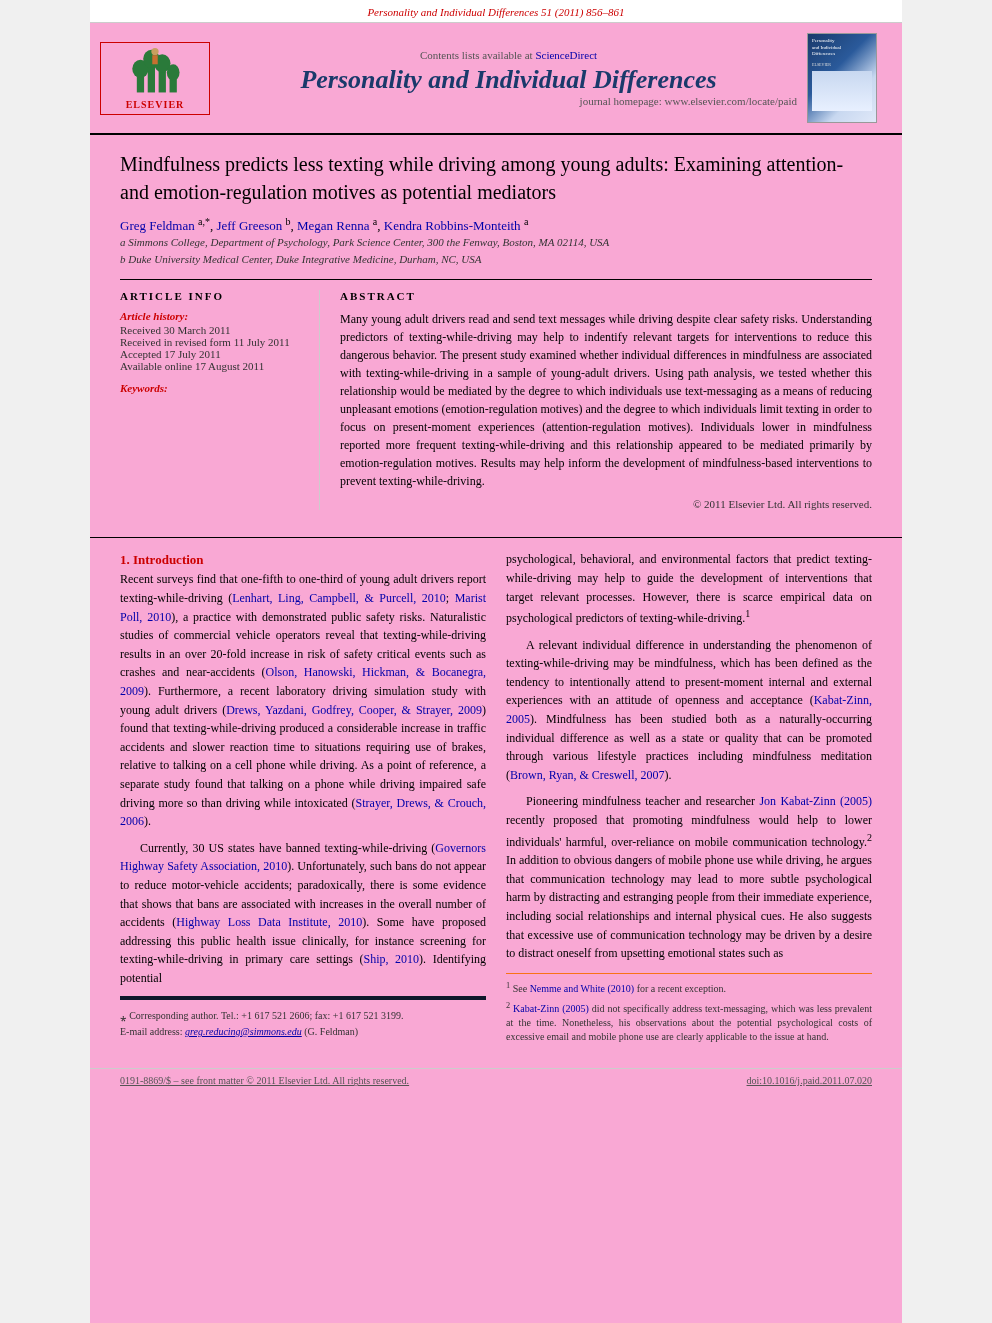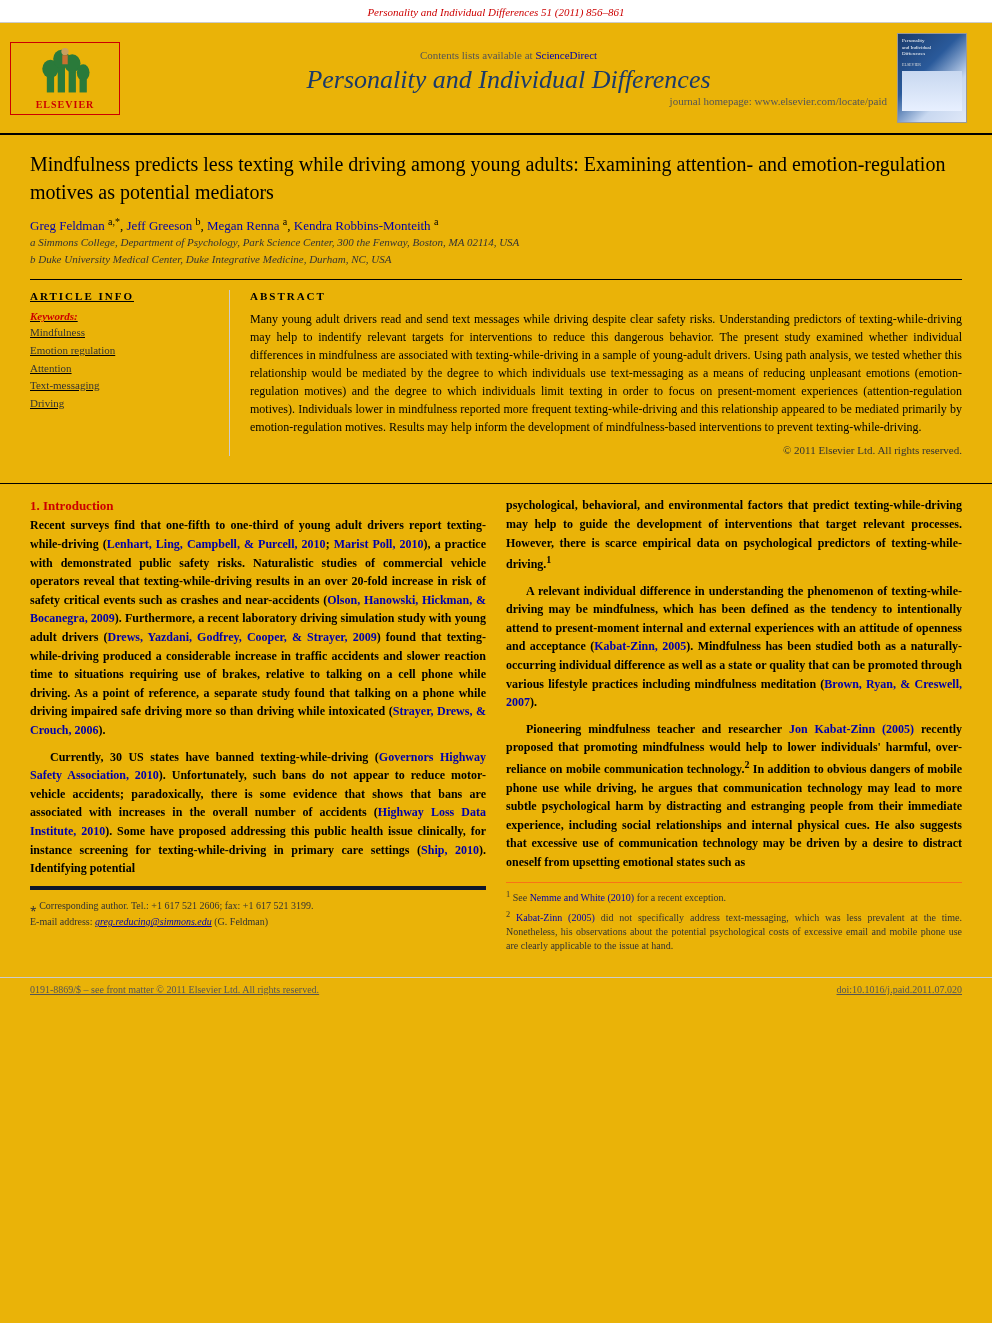--- a/index.html
+++ b/index.html
@@ -3,23 +3,23 @@
   <meta charset="utf-8">
   <style>
     * { margin: 0; padding: 0; box-sizing: border-box; }
     body {
       background: #f0f0f0;
       font-family: 'Times New Roman', Times, serif;
       font-size: 13px;
       color: #000;
     }
     .page {
-      width: 992px;
+      width: 812px;
       min-height: 1323px;
-      background: #eab308;
+      background: #f9a8d4;
       margin: 0 auto;
       padding: 0;
     }
     .top-bar {
       background: #fff;
       text-align: center;
       padding: 6px 0 4px;
       border-bottom: 1px solid #ccc;
       font-size: 11px;
       color: #c00;
@@ -62,21 +62,21 @@
       font-size: 11px;
       color: #555;
       margin-bottom: 4px;
     }
     .sciencedirect-link a {
       color: #00a;
       text-decoration: none;
     }
     .journal-name {
       font-size: 26px;
-      font-weight: normal;
+      font-weight: bold;
       color: #1a3a6b;
       font-style: italic;
     }
     .journal-homepage {
       font-size: 11px;
       color: #555;
       text-align: right;
     }
     .journal-cover {
       width: 75px;
@@ -128,21 +128,20 @@
       gap: 20px;
       margin-top: 10px;
       border-top: 1px solid #000;
       padding-top: 10px;
     }
     .article-info {
       width: 200px;
       flex-shrink: 0;
       border-right: 1px solid #ccc;
       padding-right: 15px;
-      text-decoration: underline;
     }
     .article-info h3 {
       font-size: 11px;
       font-weight: bold;
       letter-spacing: 2px;
       text-transform: uppercase;
       margin-bottom: 8px;
       color: #000;
     }
     .info-section {
@@ -205,21 +204,20 @@
       color: #000;
     }
     .section-title {
       font-size: 13px;
       font-weight: bold;
       color: #c00;
     }
     .body-para {
       margin-bottom: 8px;
       text-indent: 20px;
-      font-weight: bold;
     }
     .body-para:first-of-type {
       text-indent: 0;
     }
     .cite {
       color: #00a;
     }
     .footnote-area {
       border-top: 1px solid #f97316;
       margin-top: 10px;
@@ -323,30 +321,30 @@
     <div class="affiliations">
       <div>a Simmons College, Department of Psychology, Park Science Center, 300 the Fenway, Boston, MA 02114, USA</div>
       <div>b Duke University Medical Center, Duke Integrative Medicine, Durham, NC, USA</div>
     </div>
 
     <div class="two-col">
 
       <div class="article-info">
         <h3>ARTICLE INFO</h3>
 
+        <div class="info-section">
+          <div class="label">Article history:</div>
+          <div class="value">Received 30 March 2011</div>
+          <div class="value">Received in revised form 11 July 2011</div>
+          <div class="value">Accepted 17 July 2011</div>
+          <div class="value">Available online 17 August 2011</div>
+        </div>
 
         <div class="info-section">
           <div class="label">Keywords:</div>
-          <div class="keywords-list">
-            <div>Mindfulness</div>
-            <div>Emotion regulation</div>
-            <div>Attention</div>
-            <div>Text-messaging</div>
-            <div>Driving</div>
-          </div>
         </div>
       </div>
 
       <div class="abstract-col">
         <h3>ABSTRACT</h3>
         <p class="abstract-text">Many young adult drivers read and send text messages while driving despite clear safety risks. Understanding predictors of texting-while-driving may help to indentify relevant targets for interventions to reduce this dangerous behavior. The present study examined whether individual differences in mindfulness are associated with texting-while-driving in a sample of young-adult drivers. Using path analysis, we tested whether this relationship would be mediated by the degree to which individuals use text-messaging as a means of reducing unpleasant emotions (emotion-regulation motives) and the degree to which individuals limit texting in order to focus on present-moment experiences (attention-regulation motives). Individuals lower in mindfulness reported more frequent texting-while-driving and this relationship appeared to be mediated primarily by emotion-regulation motives. Results may help inform the development of mindfulness-based interventions to prevent texting-while-driving.</p>
         <div class="copyright">© 2011 Elsevier Ltd. All rights reserved.</div>
       </div>
     </div>
   </div>

